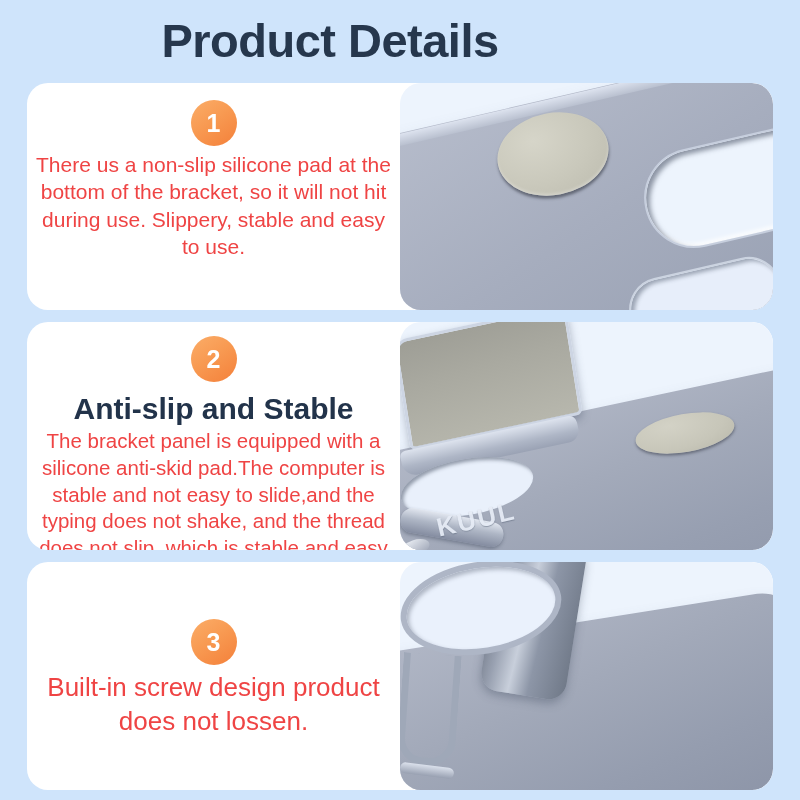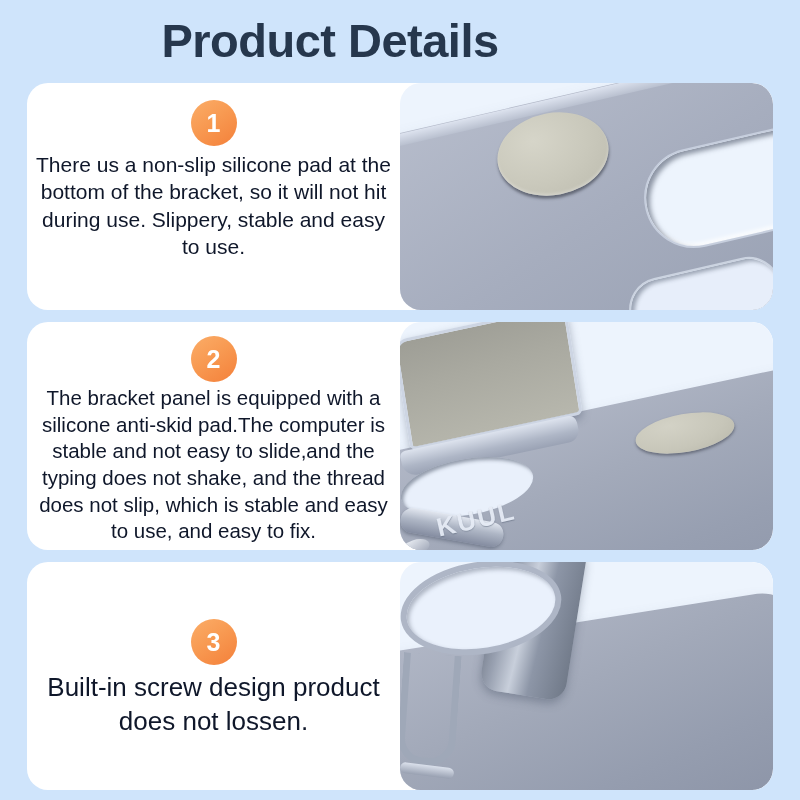--- a/index.html
+++ b/index.html
@@ -82,21 +82,21 @@
     font-weight: bold;
     text-align: center;
     line-height: 1.08;
     white-space: nowrap;
   }
   #card-1 .feature-title { font-size: 30px; margin-top: 12px; }
   #card-2 .feature-title { font-size: 30px; margin-top: 11px; }
   #card-3 .feature-title { font-size: 30px; margin-top: 13px; }
 
   .feature-body {
-    color: #0f172a;
+    color: #ef4444;
     text-align: center;
     font-size: 21px;
     line-height: 1.30;
     margin-top: 5px;
     width: 355px;
   }
   #card-2 .feature-body { font-size: 20.5px; line-height: 1.30; width: 366px; margin-top: 3px; }
   #card-3 .feature-body { font-size: 26px; margin-top: 6px; }
 
   
@@ -332,20 +332,21 @@
       <div class="hole slot"></div>
       <div class="hole slot-2"></div>
     </div>
   </div>
 </div>
 
 <div class="card" id="card-2">
   <div class="card-inner">
     <div class="text-col">
       <div class="badge">2</div>
+      <div class="feature-title">Anti-slip and Stable</div>
       <div class="feature-body">The bracket panel is equipped with a silicone anti-skid pad.The computer is stable and not easy to slide,and the typing does not shake, and the thread does not slip, which is stable and easy to use, and easy to fix.</div>
     </div>
     <div class="photo" id="photo-2">
       <div class="plate2"></div>
       <div class="lip-panel"></div>
       <div class="lip-foot"></div>
       <div class="pad pad-2"></div>
       <div class="hole-2"></div>
       <div class="hinge-bar"></div>
       <div class="hinge-tip-l"></div>

